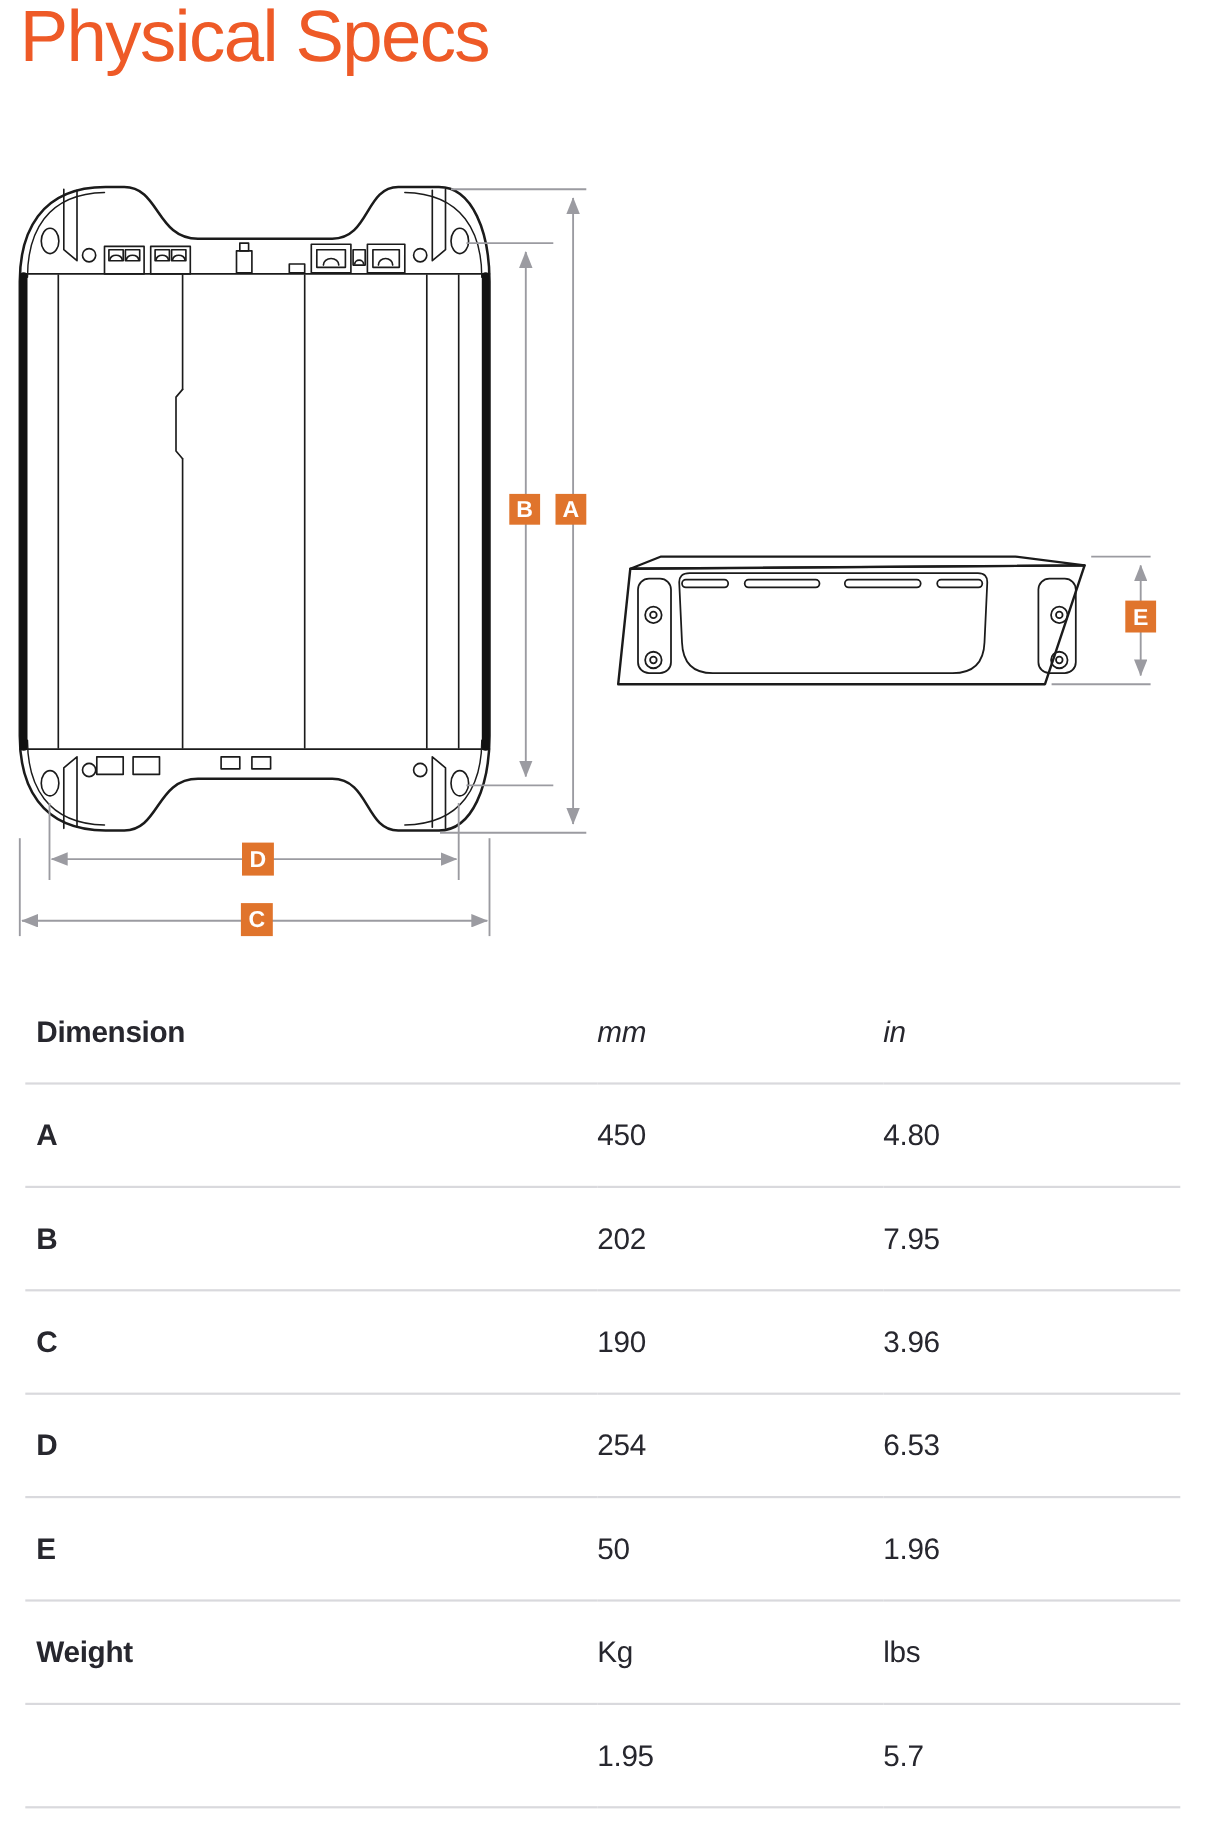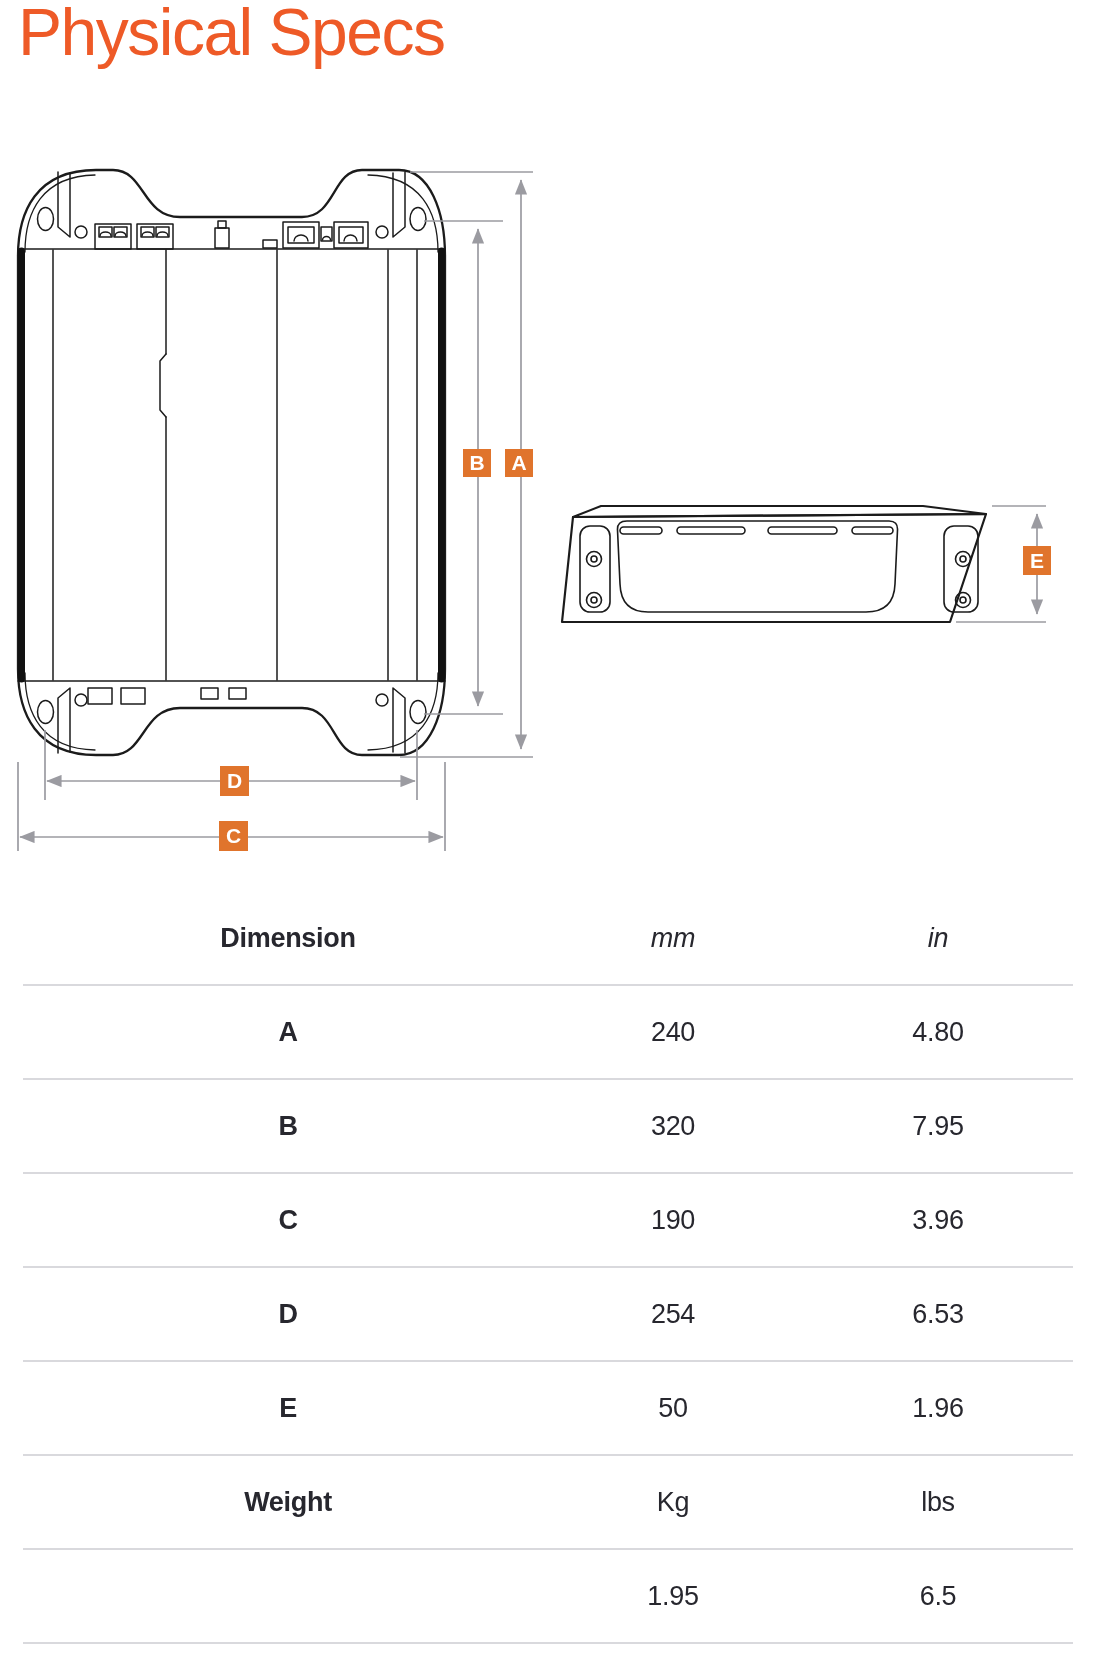--- a/index.html
+++ b/index.html
@@ -19,21 +19,21 @@
   }
   .diagram-svg{position:absolute;left:0;top:100px;}
   
   .spec-table{
     position:absolute;left:23px;top:892px;width:1050px;
     border-collapse:collapse;table-layout:fixed;
   }
   .spec-table th,.spec-table td{
     height:92px;
     border-bottom:2px solid #d9d9dd;
-    vertical-align:middle;text-align:center;
+    vertical-align:middle;text-align:left;
     font-size:27px;color:#27272e;letter-spacing:-0.3px;
     padding:0;
   }
   .spec-table .c-dim{padding-left:10px;}
   .spec-table th.c-dim, .spec-table td.c-dim{font-weight:bold;}
   .spec-table th.c-unit{font-weight:normal;font-style:italic;}
 </style>
 </head>
 <body>
 
@@ -228,26 +228,26 @@
     <thead>
       <tr>
         <th class="c-dim">Dimension</th>
         <th class="c-unit">mm</th>
         <th class="c-unit">in</th>
       </tr>
     </thead>
     <tbody>
       <tr>
         <td class="c-dim">A</td>
-        <td>240</td>
+        <td>450</td>
         <td>4.80</td>
       </tr>
       <tr>
         <td class="c-dim">B</td>
-        <td>320</td>
+        <td>202</td>
         <td>7.95</td>
       </tr>
       <tr>
         <td class="c-dim">C</td>
         <td>190</td>
         <td>3.96</td>
       </tr>
       <tr>
         <td class="c-dim">D</td>
         <td>254</td>
@@ -259,18 +259,18 @@
         <td>1.96</td>
       </tr>
       <tr>
         <td class="c-dim">Weight</td>
         <td>Kg</td>
         <td>lbs</td>
       </tr>
       <tr>
         <td class="c-dim"></td>
         <td>1.95</td>
-        <td>6.5</td>
+        <td>5.7</td>
       </tr>
     </tbody>
   </table>
 
 </div>
 
 </body></html>

